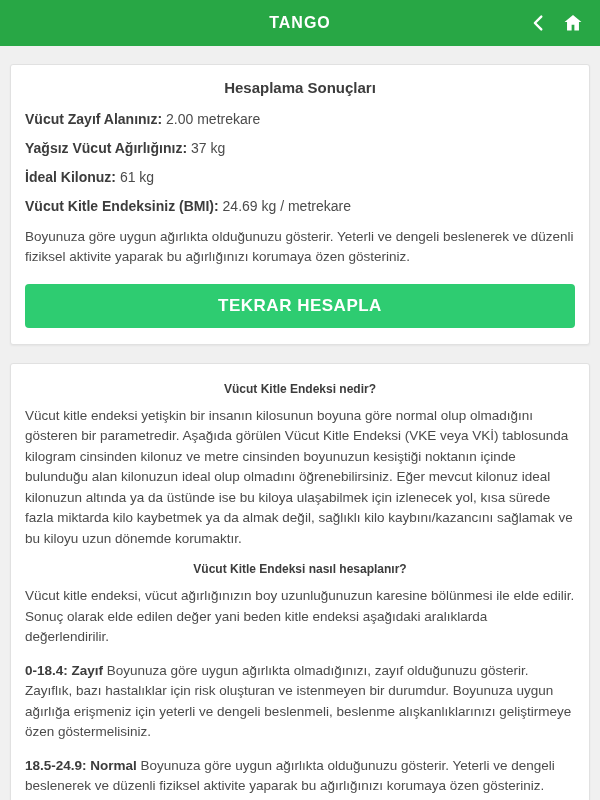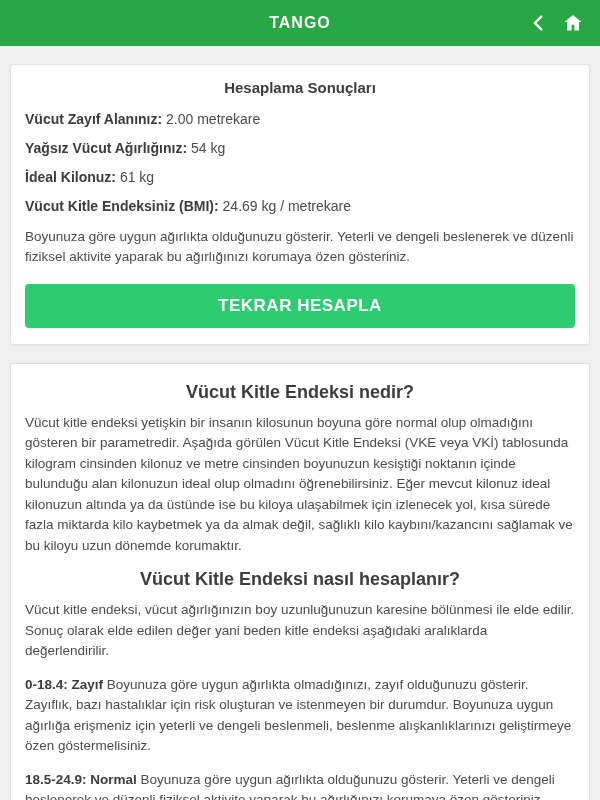--- a/index.html
+++ b/index.html
@@ -70,21 +70,21 @@
     border-radius: 4px;
     font-family: "Liberation Sans", sans-serif;
     font-size: 17px;
     font-weight: bold;
     letter-spacing: 0.5px;
     cursor: pointer;
   }
   .info-title {
     text-align: center;
     font-weight: bold;
-    font-size: 18px;
+    font-size: 12px;
     color: #3c3c3c;
     margin: 4px 0 10px;
   }
   .para {
     font-size: 13.5px;
     line-height: 1.52;
     margin-bottom: 13px;
     color: #4b4b4b;
   }
   .para strong { color: #3c3c3c; }
@@ -108,21 +108,21 @@
 
 <section class="card">
   <h2 class="card-title">Hesaplama Sonuçları</h2>
 
   <p class="result-row">
     <strong>Vücut Zayıf Alanınız:</strong>
     <span>2.00 metrekare</span>
   </p>
   <p class="result-row">
     <strong>Yağsız Vücut Ağırlığınız:</strong>
-    <span>54 kg</span>
+    <span>37 kg</span>
   </p>
   <p class="result-row">
     <strong>İdeal Kilonuz:</strong>
     <span>61 kg</span>
   </p>
   <p class="result-row">
     <strong>Vücut Kitle Endeksiniz (BMI):</strong>
     <span>24.69 kg / metrekare</span>
   </p>
 

